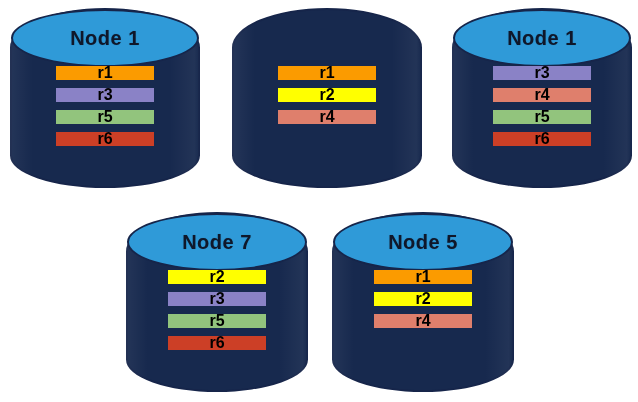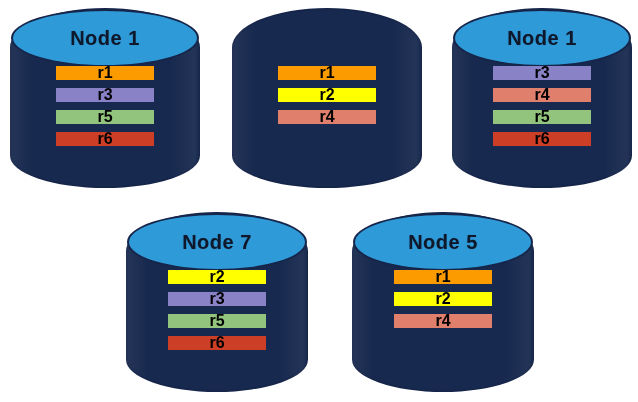--- a/index.html
+++ b/index.html
@@ -149,21 +149,21 @@
       <div class="cyl-top">
         <span class="node-label">Node  7</span>
       </div>
       <div class="shards" style="top: 58px;">
         <div class="shard" style="background: rgb(255, 255, 0);">r2</div>
         <div class="shard" style="background: rgb(138, 130, 198);">r3</div>
         <div class="shard" style="background: rgb(146, 196, 125);">r5</div>
         <div class="shard" style="background: rgb(204, 63, 38);">r6</div>
       </div>
     </div>
-    <div class="node" style="left: 352px; top: 212px; width: 182px; height: 180px;">
+    <div class="node" style="left: 332px; top: 212px; width: 182px; height: 180px;">
       <div class="cyl-body"></div>
       <div class="cyl-shade"></div>
       <div class="cyl-top">
         <span class="node-label">Node  5</span>
       </div>
       <div class="shards" style="top: 58px;">
         <div class="shard" style="background: rgb(251, 155, 0);">r1</div>
         <div class="shard" style="background: rgb(255, 255, 0);">r2</div>
         <div class="shard" style="background: rgb(223, 127, 108);">r4</div>
       </div>

